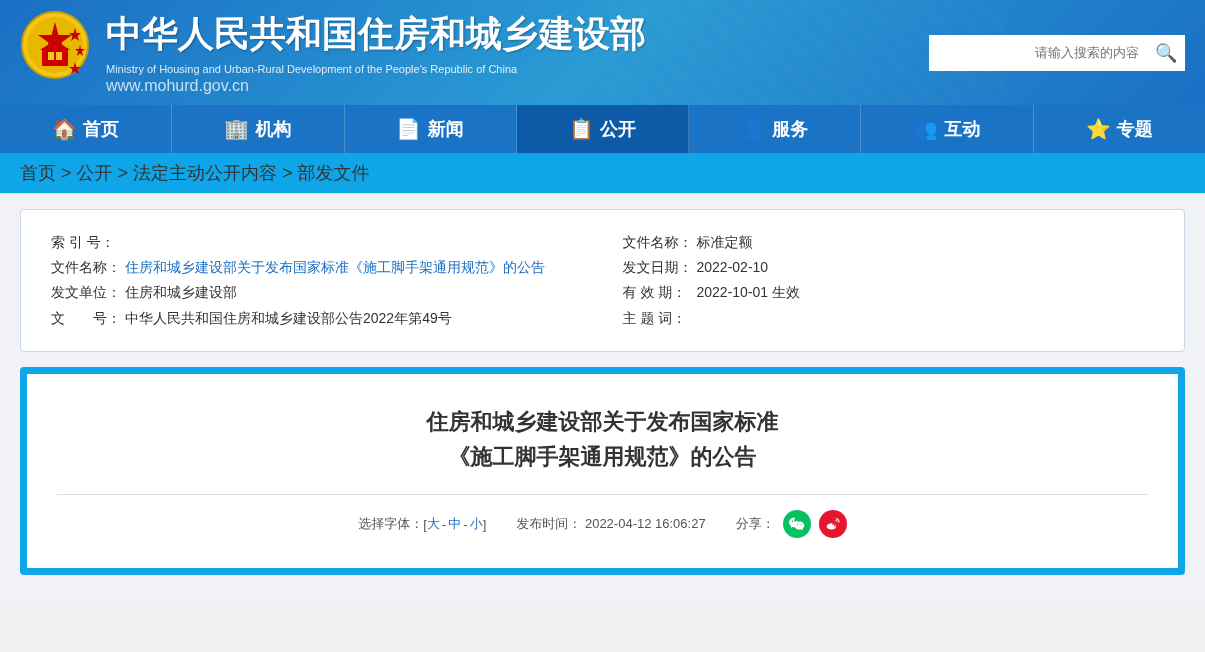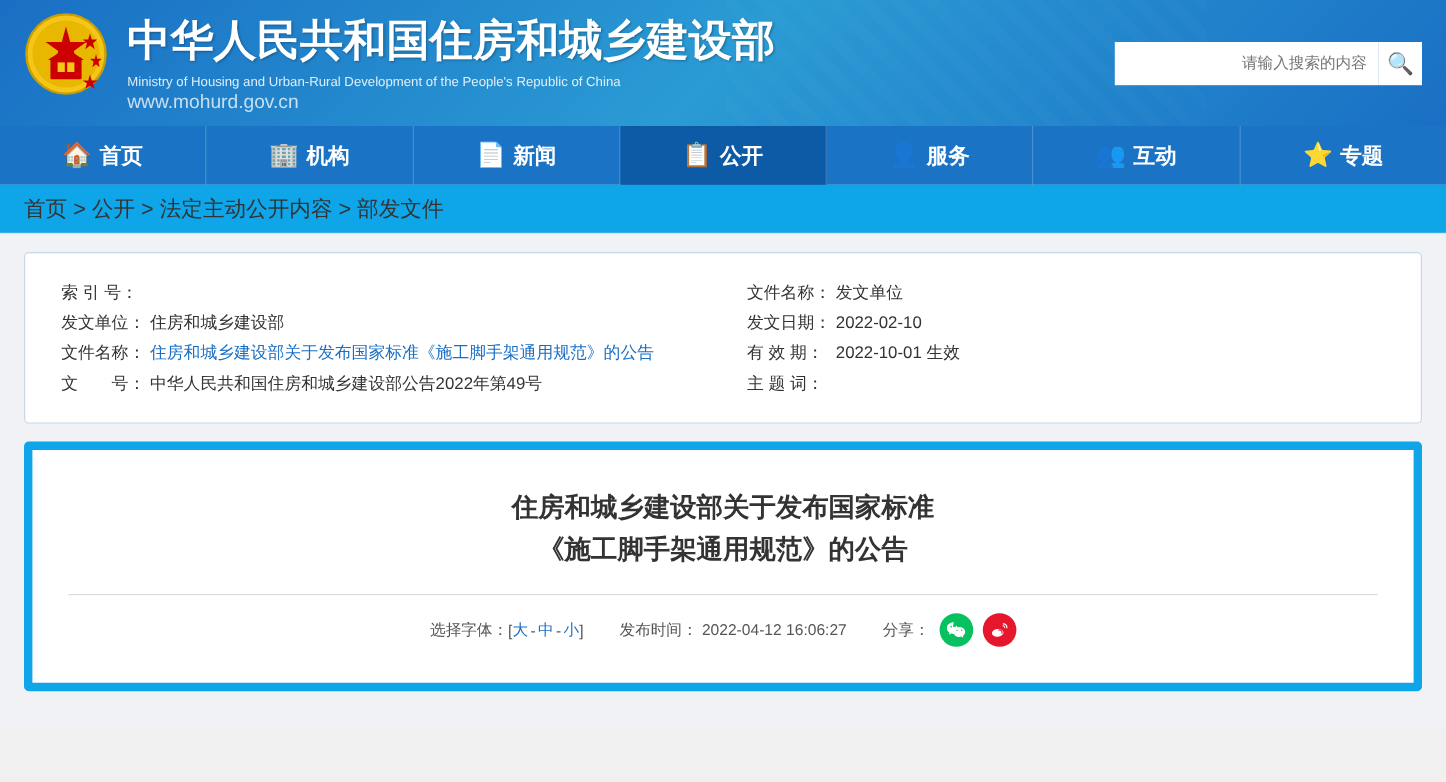--- a/index.html
+++ b/index.html
@@ -307,36 +307,36 @@
 
 <div class="main-content">
 
   <div class="info-card">
     <div class="info-grid">
       <div>
         <div class="info-row">
           <span class="info-label">索 引 号：</span>
         </div>
         <div class="info-row">
+          <span class="info-label">文件名称：</span>
+          <span class="info-value link">住房和城乡建设部关于发布国家标准《施工脚手架通用规范》的公告</span>
+        </div>
+        <div class="info-row">
           <span class="info-label">发文单位：</span>
           <span class="info-value">住房和城乡建设部</span>
         </div>
         <div class="info-row">
-          <span class="info-label">文件名称：</span>
-          <span class="info-value link">住房和城乡建设部关于发布国家标准《施工脚手架通用规范》的公告</span>
-        </div>
-        <div class="info-row">
           <span class="info-label">文　　号：</span>
           <span class="info-value">中华人民共和国住房和城乡建设部公告2022年第49号</span>
         </div>
       </div>
       <div>
         <div class="info-row">
           <span class="info-label">文件名称：</span>
-          <span class="info-value">发文单位</span>
+          <span class="info-value">标准定额</span>
         </div>
         <div class="info-row">
           <span class="info-label">发文日期：</span>
           <span class="info-value">2022-02-10</span>
         </div>
         <div class="info-row">
           <span class="info-label">有 效 期：</span>
           <span class="info-value">2022-10-01 生效</span>
         </div>
         <div class="info-row">

